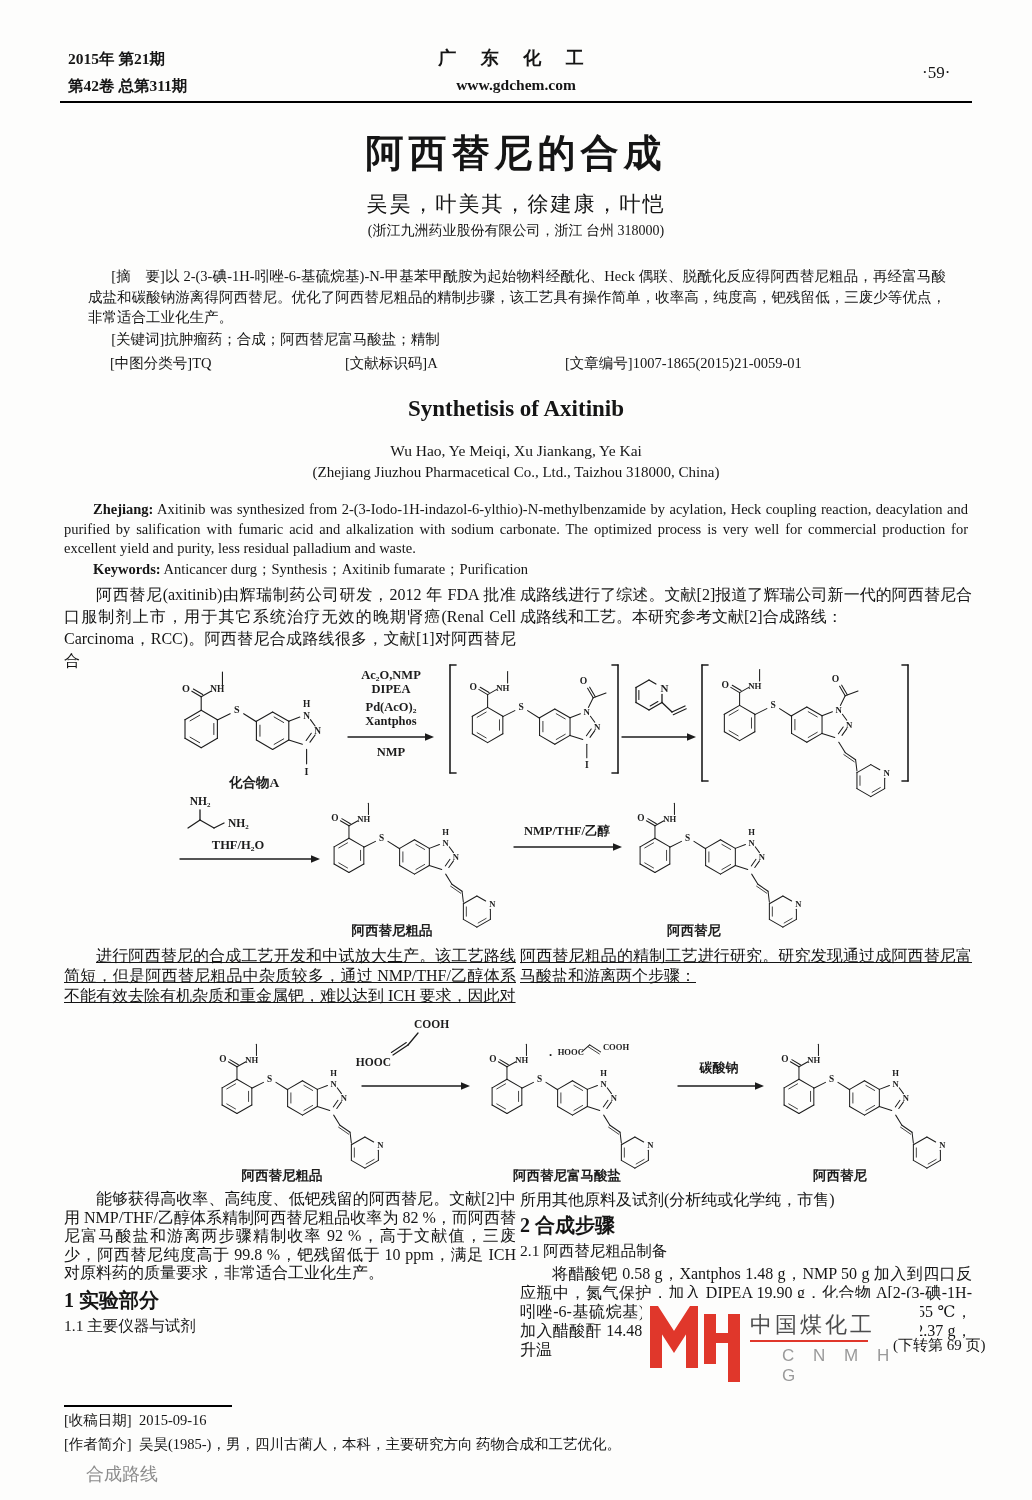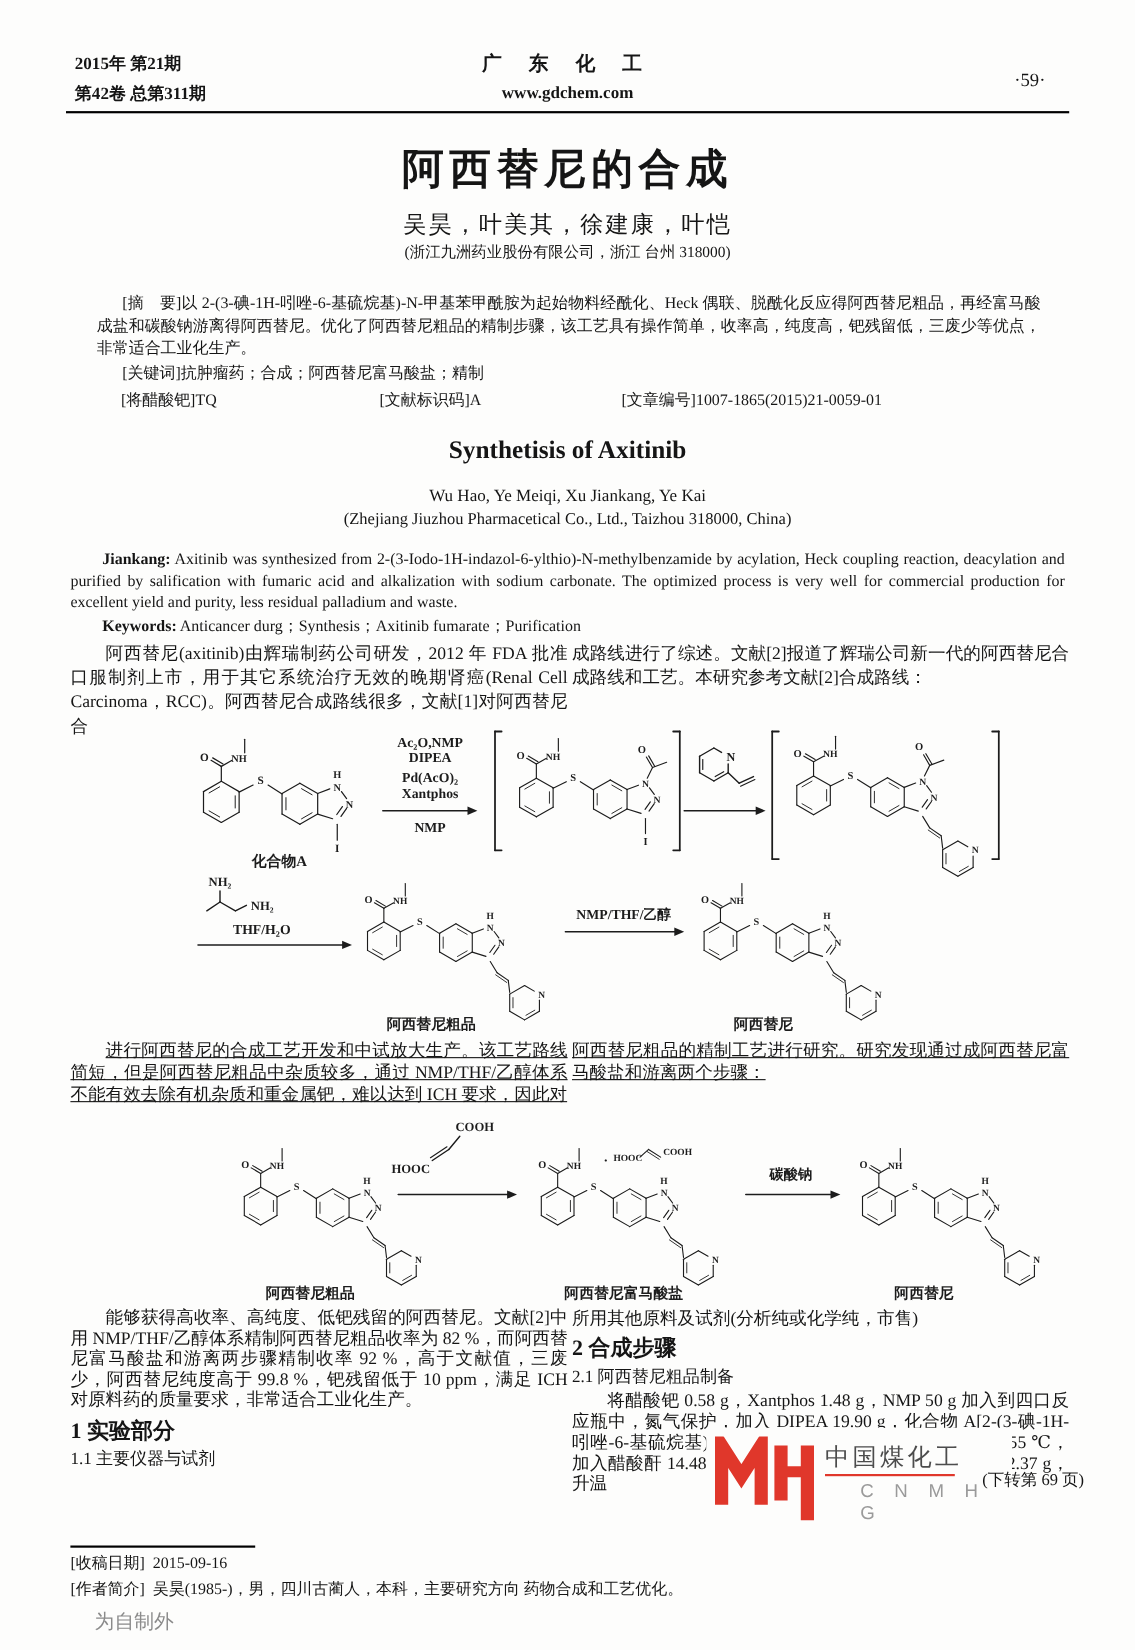--- a/index.html
+++ b/index.html
@@ -49,36 +49,36 @@
   <span style="font-size:14px;">(浙江九洲药业股份有限公司，浙江 台州 318000)</span>
 </div>
 
 <div class="abs just" style="left:88px;top:266px;width:858px;font-size:14.5px;line-height:20.5px;text-indent:1.6em;">
   <span>[摘　要]</span><span>以 2-(3-碘-1H-吲唑-6-基硫烷基)-N-甲基苯甲酰胺为起始物料经酰化、Heck 偶联、脱酰化反应得阿西替尼粗品，再经富马酸成盐和碳酸钠游离得阿西替尼。优化了阿西替尼粗品的精制步骤，该工艺具有操作简单，收率高，纯度高，钯残留低，三废少等优点，非常适合工业化生产。</span>
 </div>
 <div class="abs" style="left:88px;top:330px;width:858px;font-size:14.5px;text-indent:1.6em;">
   <span>[关键词]</span><span>抗肿瘤药；合成；阿西替尼富马酸盐；精制</span>
 </div>
 <div class="abs" style="left:0;top:354px;width:1032px;height:20px;font-size:14.5px;">
-  <span class="abs" style="left:110px;">[将醋酸钯]TQ</span>
+  <span class="abs" style="left:110px;">[中图分类号]TQ</span>
   <span class="abs" style="left:345px;">[文献标识码]A</span>
   <span class="abs" style="left:565px;">[文章编号]1007-1865(2015)21-0059-01</span>
 </div>
 
 <div class="abs ctr" style="top:396px;">
   <span class="b" style="font-size:23px;">Synthetisis of Axitinib</span>
 </div>
 <div class="abs ctr" style="top:442px;">
   <span style="font-size:15.5px;">Wu Hao, Ye Meiqi, Xu Jiankang, Ye Kai</span>
 </div>
 <div class="abs ctr" style="top:463px;">
   <span style="font-size:15px;">(Zhejiang Jiuzhou Pharmacetical Co., Ltd., Taizhou 318000, China)</span>
 </div>
 <div class="abs just" style="left:64px;top:500px;width:904px;font-size:14.5px;line-height:19.5px;text-indent:2em;">
-  <span class="b">Jiankang:</span><span> Axitinib was synthesized from 2-(3-Iodo-1H-indazol-6-ylthio)-N-methylbenzamide by acylation, Heck coupling reaction, deacylation and purified by salification with fumaric acid and alkalization with sodium carbonate. The optimized process is very well for commercial production for excellent yield and purity, less residual palladium and waste.</span>
+  <span class="b">Zhejiang:</span><span> Axitinib was synthesized from 2-(3-Iodo-1H-indazol-6-ylthio)-N-methylbenzamide by acylation, Heck coupling reaction, deacylation and purified by salification with fumaric acid and alkalization with sodium carbonate. The optimized process is very well for commercial production for excellent yield and purity, less residual palladium and waste.</span>
 </div>
 <div class="abs" style="left:64px;top:560px;width:904px;font-size:14.5px;text-indent:2em;">
   <span class="b">Keywords:</span><span> Anticancer durg；Synthesis；Axitinib fumarate；Purification</span>
 </div>
 
 <div class="abs just body-txt ind" style="left:64px;top:584px;width:452px;">阿西替尼(axitinib)由辉瑞制药公司研发，2012 年 FDA 批准口服制剂上市，用于其它系统治疗无效的晚期肾癌(Renal Cell Carcinoma，RCC)。阿西替尼合成路线很多，文献[1]对阿西替尼合</div>
 <div class="abs just body-txt" style="left:520px;top:584px;width:452px;">成路线进行了综述。文献[2]报道了辉瑞公司新一代的阿西替尼合成路线和工艺。本研究参考文献[2]合成路线：</div>
 
 <svg id="s1" class="abs" style="left:62px;top:645px;" width="910" height="300" viewBox="0 0 910 300">
     <g transform="translate(112,16) scale(0.85)">
@@ -580,13 +580,13 @@
 </div>
 <div class="abs" style="left:893px;top:1336px;font-size:15px;">(下转第 69 页)</div>
 
 <div class="abs" style="left:64px;top:1405px;width:168px;border-top:2.5px solid #000;"></div>
 <div class="abs" style="left:64px;top:1411px;font-size:14.5px;">
   <span>[收稿日期]</span>&nbsp;&nbsp;<span>2015-09-16</span>
 </div>
 <div class="abs" style="left:64px;top:1435px;font-size:14.5px;">
   <span>[作者简介]</span>&nbsp;&nbsp;<span>吴昊(1985-)，男，四川古蔺人，本科，主要研究方向 药物合成和工艺优化。</span>
 </div>
-<div class="abs gray" style="left:86px;top:1462px;font-size:18px;font-family:'Liberation Sans','DejaVu Sans',sans-serif;">为自制外</div>
+<div class="abs gray" style="left:86px;top:1462px;font-size:18px;font-family:'Liberation Sans','DejaVu Sans',sans-serif;">合成路线</div>
 
 </body></html>

